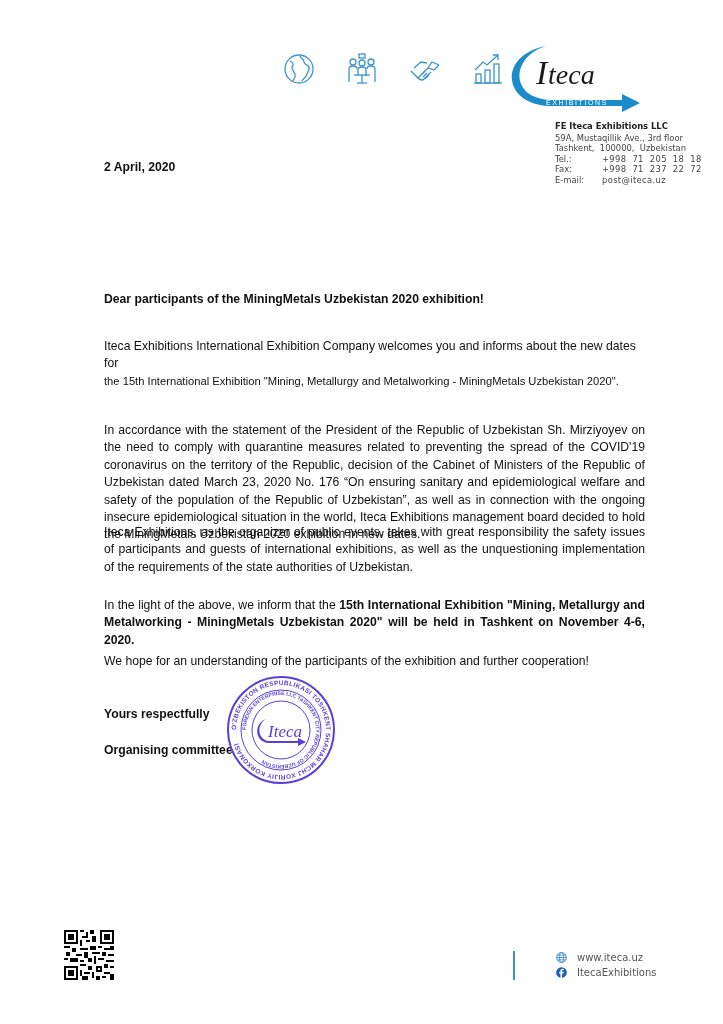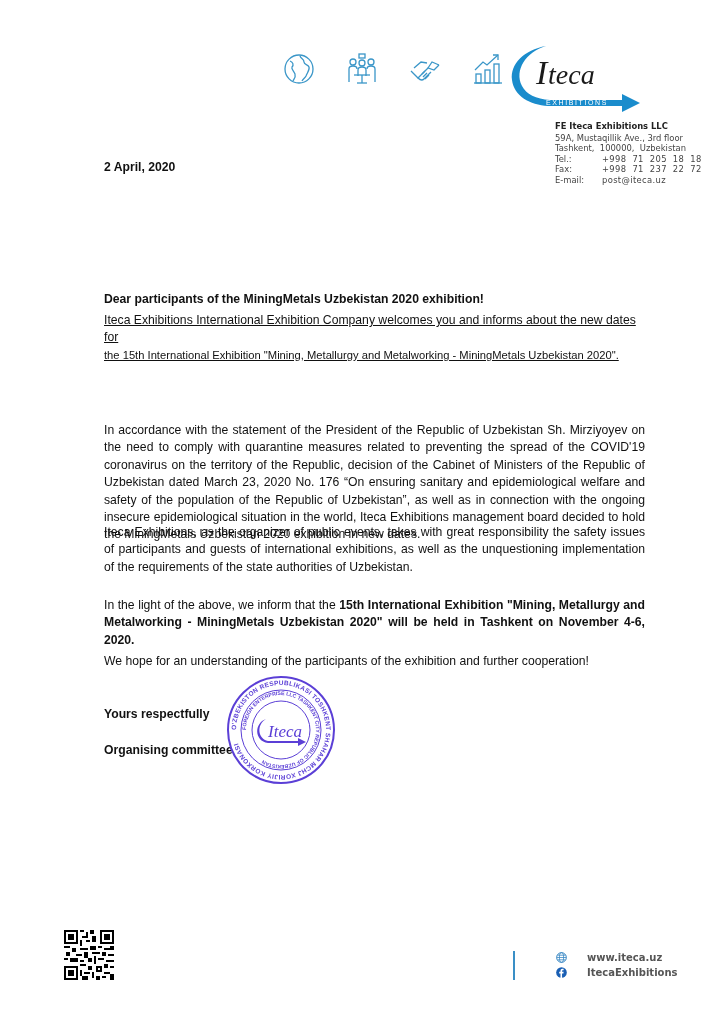--- a/index.html
+++ b/index.html
@@ -15,35 +15,35 @@
     .company-name { font-weight: bold; color: #222; margin-bottom: 1px; }
     .contact-row { display: flex; gap: 8px; }
     .contact-label { width: 39px; }
     .contact-val { letter-spacing: 0.35px; text-align: center; }
 
     .letter { position: absolute; left: 104px; width: 541px; font-size: 12.2px; line-height: 17.4px; }
     .bold { font-weight: bold; }
     .date-block { top: 139px; margin-top: 20px; }
     .re-block { top: 205px; }
     .greeting { top: 291px; }
-    .p1 { top: 312px; text-decoration: underline; }
+    .p1 { top: 338px; }
     .p2 { top: 384px; text-align: justify; margin-top: 38px; }
     .p3 { top: 524px; text-align: justify; }
     .p4 { top: 597px; text-align: justify; }
     .p5 { top: 653px; }
     .sign1 { top: 706px; }
     .sign2 { top: 742px; }
 
     .stamp { position: absolute; left: 226px; top: 675px; width: 110px; height: 110px; }
 
     .qr { position: absolute; left: 64px; top: 930px; width: 50px; height: 50px; }
 
     .footer-divider { position: absolute; left: 513px; top: 951px; width: 2px; height: 29px; background: #3a8fc6; }
     .footer-links { position: absolute; left: 556px; top: 950px; font-family: "DejaVu Sans", sans-serif; font-size: 10px; line-height: 15px; color: #555; }
-    .footer-row { display: flex; align-items: center; gap: 20px; font-weight: bold; }
+    .footer-row { display: flex; align-items: center; gap: 10px; }
     .footer-icon { width: 11px; height: 11px; display: inline-block; }
   </style>
 </head>
 <body>
 
 <div class="icons-row">
   <svg class="top-icon" viewBox="0 0 34 34" fill="none" stroke="#3a96c8" stroke-width="1.3">
     <circle cx="17" cy="17" r="14"></circle>
     <path d="M8 9 C11 10 12 13 10 15 C9 17 12 19 13 22 C14 25 12 27 11 29"></path>
     <path d="M18 4 C19 7 22 7 22 10 C22 13 26 12 27 15 C28 18 25 21 24 24 C23 26 21 27 20 29"></path>

